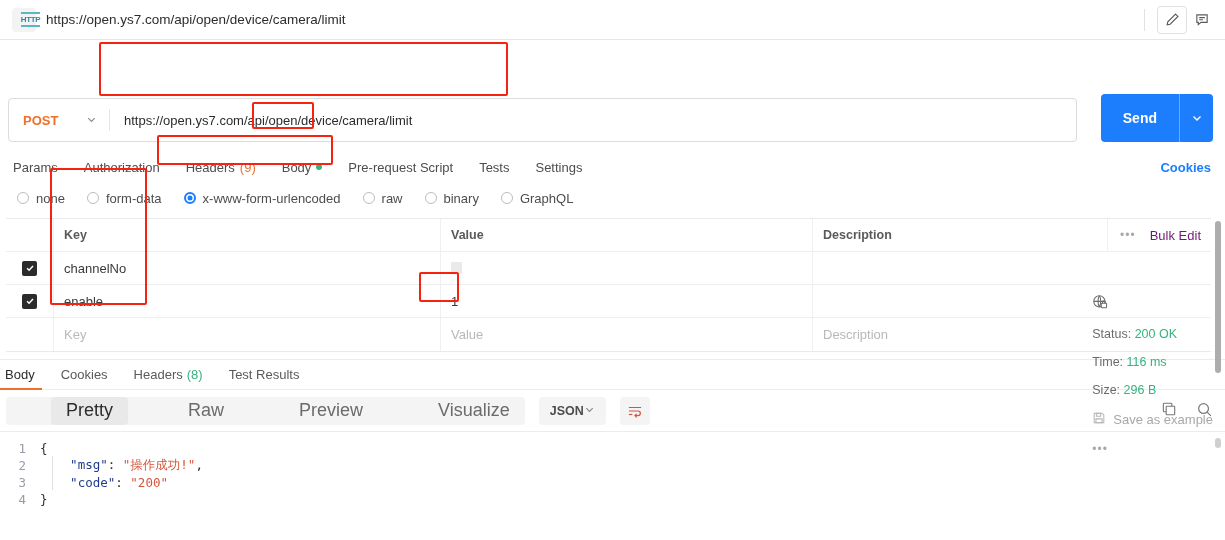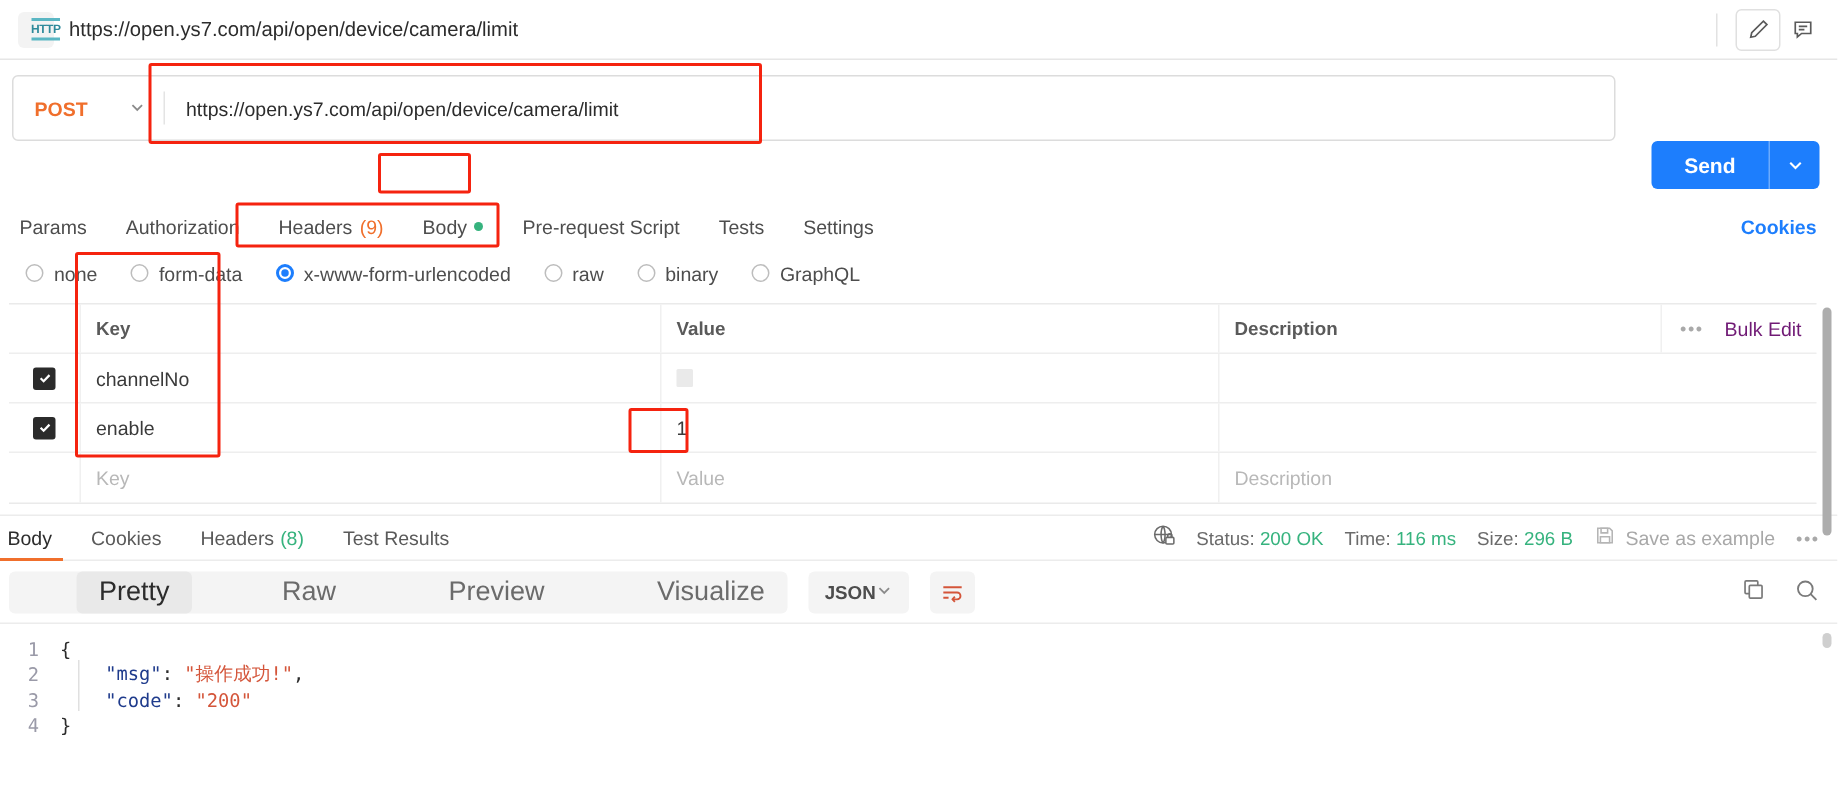--- a/index.html
+++ b/index.html
@@ -49,40 +49,40 @@
   }
   .topbar-divider { width:1px; height:22px; background:#e2e2e2; margin:0 12px; }
   .icon-btn {
     width:30px; height:28px; display:flex; align-items:center; justify-content:center;
     cursor:pointer; color:#6b6b6b; border-radius:4px;
   }
   .icon-btn.boxed { border:1px solid #e0e0e0; }
 
   
   .urlrow {
-    display:flex; align-items:flex-start; padding:10px 12px 10px 8px; gap:24px;
+    display:flex; align-items:flex-end; padding:10px 12px 10px 8px; gap:24px;
   }
   .url-wrap {
     flex:1 1 auto; display:flex; align-items:center; height:44px;
     border:1px solid #dcdcdc; border-radius:4px; background:#fff;
   }
   .method {
     display:flex; align-items:center; justify-content:space-between;
     width:100px; padding:0 12px 0 14px; height:100%;
     color:#f06f2c; font-weight:bold; font-size:13px; cursor:pointer;
   }
   .method .chev { color:#8a8a8a; font-weight:normal; }
   .url-sep { width:1px; height:22px; background:#e4e4e4; }
   .url-input {
     flex:1 1 auto; height:100%; border:0; outline:0; background:transparent;
     padding:0 14px; font-family:"Liberation Sans", sans-serif;
     font-size:13px; color:#2c2c2c;
   }
   .send-group {
-    display:flex; align-items:center; height:32px; border-radius:4px;
+    display:flex; align-items:center; height:48px; border-radius:4px;
     background:#1d7efd; overflow:hidden; flex:0 0 auto;margin-top:44px;
   }
   .send-btn {
     color:#fff; font-weight:bold; font-size:14px;
     padding:0 22px; height:100%; display:flex; align-items:center; cursor:pointer;
   }
   .send-caret {
     width:34px; height:100%; display:flex; align-items:center; justify-content:center;
     color:#fff; border-left:1px solid rgba(255,255,255,.35); cursor:pointer;
   }
@@ -166,21 +166,21 @@
   }
   .resptab {
     padding:0 13px; height:30px; display:flex; align-items:center;
     font-size:13px; color:#5a5a5a; cursor:pointer; position:relative; white-space:nowrap;
   }
   .resptab.active { color:#2c2c2c; }
   .resptab.active::after {
     content:""; position:absolute; left:6px; right:6px; bottom:0; height:2px; background:#f06f2c;
   }
   .resptab .count { color:#36b37e; }
-  .meta-right { margin-left:auto; display:flex; align-items:center; gap:14px; }
+  .meta-right { margin-left:auto; display:flex; gap:14px;flex-direction:column; }
   .meta-item { font-size:12.5px; color:#6b6b6b; white-space:nowrap; }
   .meta-item b { font-weight:normal; color:#36b37e; }
   .save-example { display:flex; align-items:center; gap:7px; color:#a8a8a8; font-size:13px; cursor:pointer; }
 
   
   .resptools {
     display:flex; align-items:center; height:42px; gap:0; padding:0 12px 0 0;
     border-top:1px solid #ececec;
   }
   .pill-group { display:flex; align-items:center; background:#f4f4f4; border-radius:4px; height:28px; margin-left:6px;}

